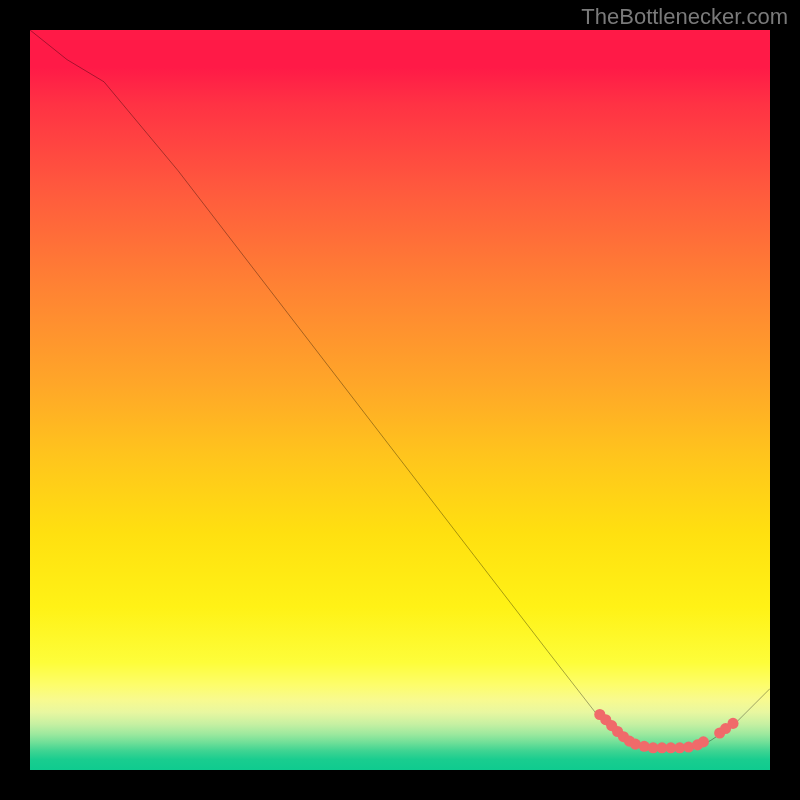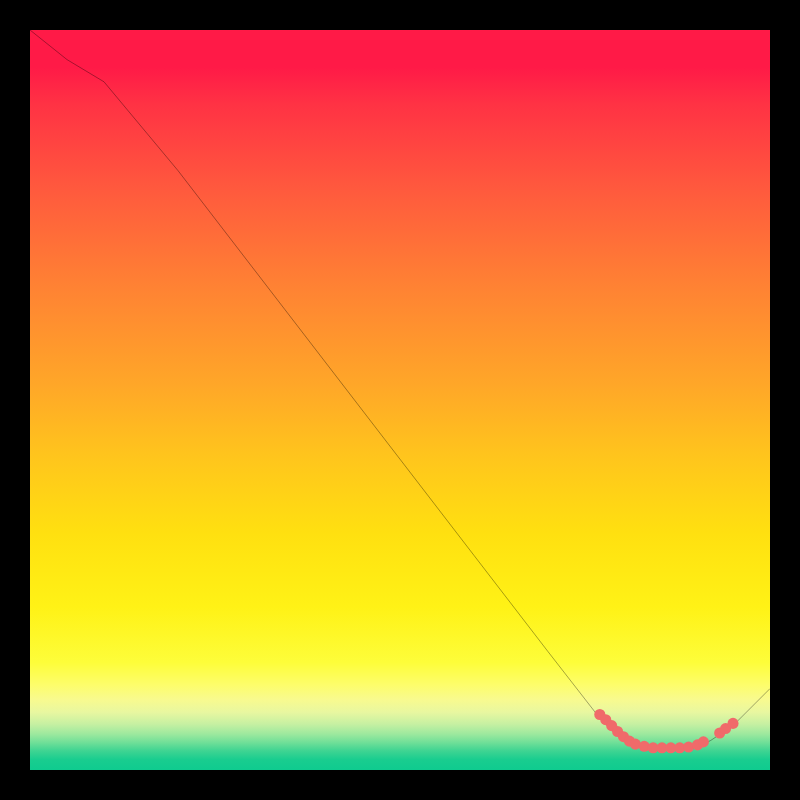--- a/index.html
+++ b/index.html
@@ -56,20 +56,21 @@
     position: absolute;
     left: 0; top: 0;
     width: 100%; height: 100%;
     overflow: visible;
   }
 </style>
 </head>
 <body>
 
 <div class="outer">
+  <div class="attribution">TheBottlenecker.com</div>
   <div class="plot">
     <div class="gradient"></div>
     <svg class="curve" viewBox="0 0 100 100" preserveAspectRatio="none">
       <g id="curve-layer">
           <path d="M0.00 0.00 L5.00 4.00 L10.00 7.00 L20.00 19.00 L30.00 32.00 L40.00 45.00 L50.00 58.00 L60.00 71.00 L70.00 84.00 L77.00 93.00 L80.00 96.00 L83.00 97.00 L87.00 97.00 L90.00 97.00 L92.00 96.00 L95.00 94.00 L100.00 89.00" fill="none" stroke="#000000" stroke-width="0.35" vector-effect="non-scaling-stroke"></path>
         </g>
       <g id="marker-layer">
           <circle cx="77.00" cy="92.50" r="0.75" fill="#f06a6a"></circle>
           <circle cx="77.80" cy="93.20" r="0.75" fill="#f06a6a"></circle>
           <circle cx="78.60" cy="94.00" r="0.75" fill="#f06a6a"></circle>

